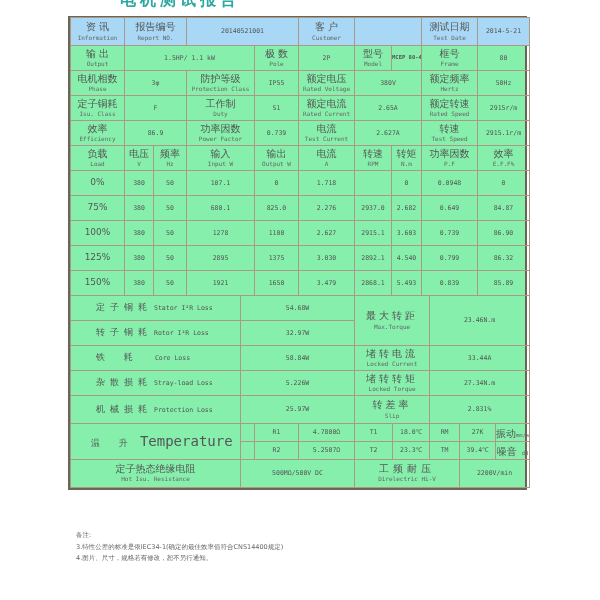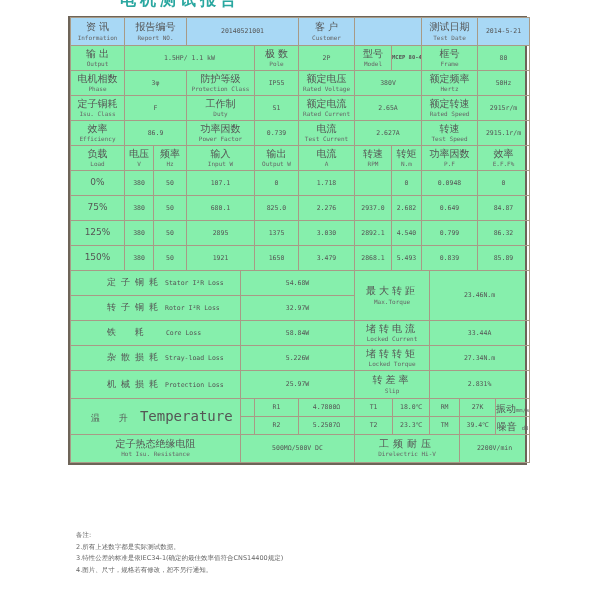--- a/index.html
+++ b/index.html
@@ -8,21 +8,21 @@
   .sheet{position:absolute;left:68px;top:16px;width:459px;border:2px solid #6d6458;border-top:1px solid #6d6458;box-sizing:border-box;background:#86efac;}
   table{border-collapse:collapse;width:100%;table-layout:fixed;}
   td{border:1px solid #a89a86;text-align:center;vertical-align:middle;padding:0;line-height:1.05;overflow:hidden;white-space:nowrap;}
   .cn{font-size:10px;color:#555;display:block;}
   .en{font-size:6px;color:#666;display:block;margin-top:2px;font-family:"DejaVu Sans Mono",monospace;}
   .val{font-size:6.5px;color:#555;font-family:"DejaVu Sans Mono",monospace;}
   .hdr td{background:#a8d8f5;}
   tr.h27 td{height:27px;}
   tr.h25 td{height:24px;}
   tr.h12 td{height:11px;}
-  .lossname{text-align:left;padding-left:36px;font-size:9px;color:#555;}
+  .lossname{text-align:left;padding-left:25px;font-size:9px;color:#555;}
   .lossname .lcn{letter-spacing:5px;}
   .lossname .len{font-size:6.5px;font-family:"DejaVu Sans Mono",monospace;letter-spacing:0;margin-left:2px;}
   .load{font-size:9px;color:#555;}
   .mini-cn{font-size:10px;color:#555;}
   .mini-en{font-size:5.5px;color:#666;font-family:"DejaVu Sans Mono",monospace;}
   .notes{position:absolute;left:76px;top:530px;font-size:6.5px;color:#666;line-height:11.5px;}
 </style>
 </head>
 <body>
 
@@ -232,20 +232,32 @@
           <td class="val">50</td>
           <td class="val">680.1</td>
           <td class="val">825.0</td>
           <td class="val">2.276</td>
           <td class="val">2937.0</td>
           <td class="val">2.682</td>
           <td class="val">0.649</td>
           <td class="val">84.87</td>
         </tr>
         <tr class="h25">
+          <td class="load">100%</td>
+          <td class="val">380</td>
+          <td class="val">50</td>
+          <td class="val">1278</td>
+          <td class="val">1100</td>
+          <td class="val">2.627</td>
+          <td class="val">2915.1</td>
+          <td class="val">3.603</td>
+          <td class="val">0.739</td>
+          <td class="val">86.90</td>
+        </tr>
+        <tr class="h25">
           <td class="load">125%</td>
           <td class="val">380</td>
           <td class="val">50</td>
           <td class="val">2895</td>
           <td class="val">1375</td>
           <td class="val">3.030</td>
           <td class="val">2892.1</td>
           <td class="val">4.540</td>
           <td class="val">0.799</td>
           <td class="val">86.32</td>
@@ -351,16 +363,15 @@
             <span class="en">Direlectric Hi-V</span>
           </td>
       <td colspan="2" class="val">2200V/min</td>
     </tr>
   </tbody>
     </table>
 </div>
 
 <div class="notes">
   <div>备注:</div>
-  <div>2.所有上述数字都是实际测试数据。</div>
   <div>3.特性公差的标准是依IEC34-1(确定的最佳效率值符合CNS14400规定)</div>
   <div>4.图片、尺寸，规格若有修改，恕不另行通知。</div>
 </div>
 
 </body></html>

